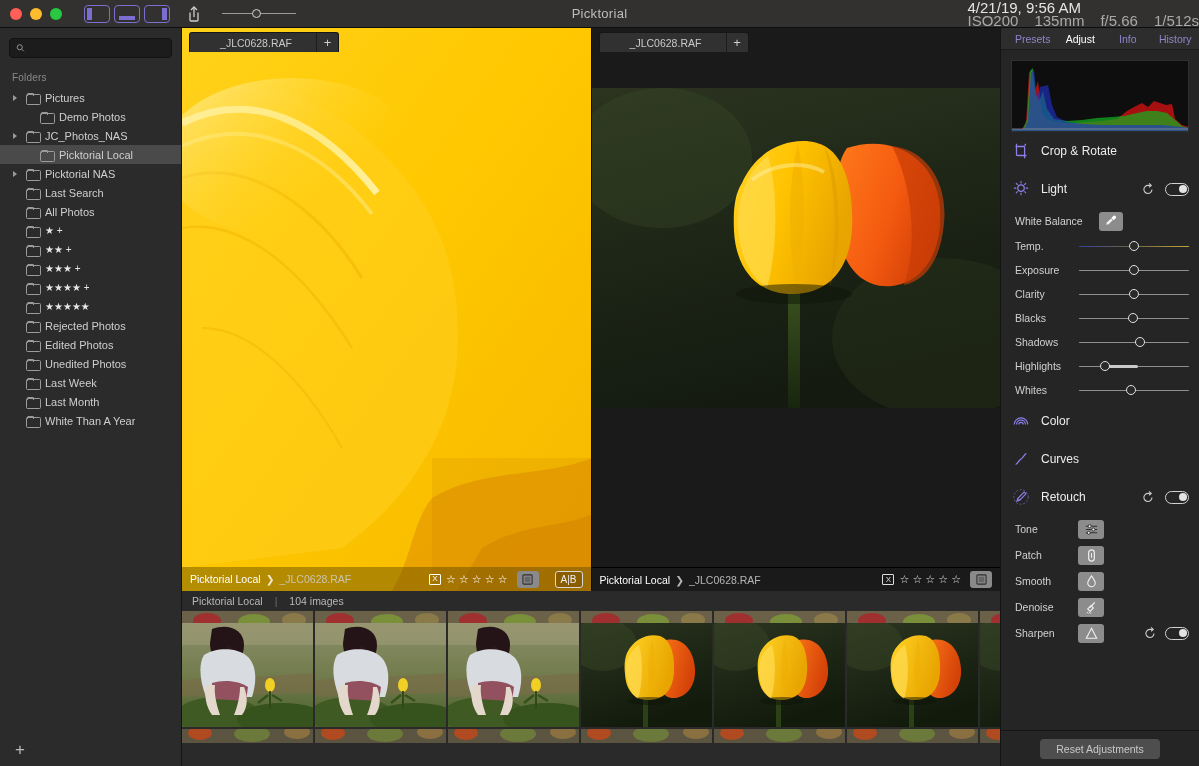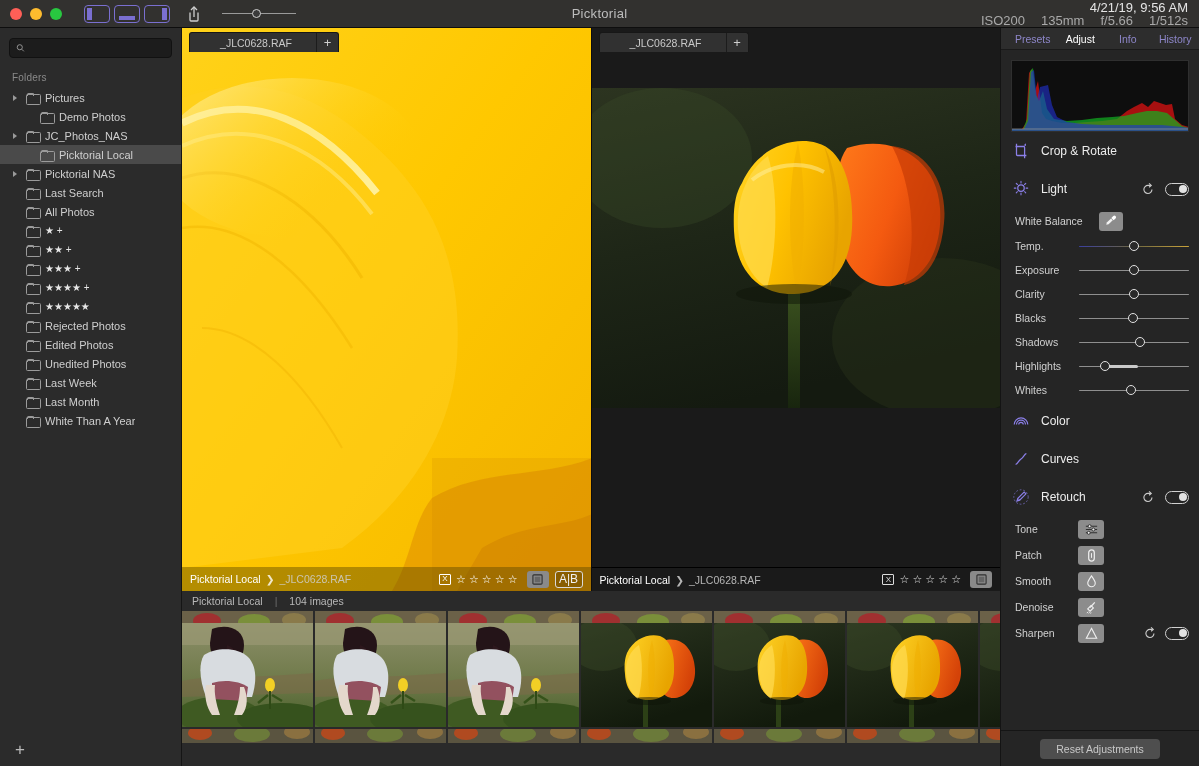--- a/index.html
+++ b/index.html
@@ -38,22 +38,22 @@
   .zoom-slider .track { position:absolute; left:0; right:0; top:7px; height:1.5px; background:#9a9a9a; }
   .zoom-slider .knob { position:absolute; left:30px; top:3px; width:9px; height:9px; border-radius:50%;
       background:#3a3a3a; border:1.5px solid #d0d0d0; }
 
   .app-title {
     position:absolute; left:0; right:0; top:0; height:28px; line-height:28px;
     text-align:center; font-size:13px; color:#bdbdbd; letter-spacing:.3px;
     pointer-events:none;
   }
   .exif {
-    position:absolute; right:11px; top:1px; text-align:right;
-    font-size:13px; color:#bfbfbf; line-height:13px;
+    position:absolute; right:0; top:1px; text-align:left;
+    font-size:15px; color:#bfbfbf; line-height:13px;
   }
   .exif .date { color:#e4e4e4; }
   .exif .row2 { display:flex; gap:16px; justify-content:flex-end; color:#a9a9a9; }
 
   
   .sidebar {
     position:absolute; left:0; top:28px; width:182px; bottom:0;
     background:#2b2b2b; border-right:1px solid #151515;
   }
   .search-wrap { padding:10px 9px 0 9px; }
@@ -140,22 +140,22 @@
     display:inline-flex; align-items:center; justify-content:center;
     font-size:8px; line-height:1; margin-right:5px;
   }
   .stars { display:flex; gap:3px; font-size:11px; letter-spacing:0; }
   .sq-btn {
     margin-left:9px; width:22px; height:17px; background:#8a8a8a; border-radius:3px;
     display:flex; align-items:center; justify-content:center; color:#2a2a2a; font-size:9px;
   }
   .pane-right .sq-btn { background:#8a8a8a; }
   .ab-btn {
-    margin-left:6px; width:28px; height:17px; border:1px solid #d9d9d9; border-radius:3px;
-    display:flex; align-items:center; justify-content:center; color:#f0f0f0; font-size:12px;
+    margin-left:16px; width:28px; height:17px; border:1px solid #d9d9d9; border-radius:3px;
+    display:flex; align-items:center; justify-content:center; color:#f0f0f0; font-size:10px;
     background:rgba(0,0,0,.15);
     text-align:right;
   }
 
   
   .filmstrip { position:absolute; left:0; right:0; top:563px; bottom:0; background:#2a2a2a; }
   .fs-header {
     height:20px; display:flex; align-items:center; gap:12px; padding-left:10px;
     color:#b8b8b8; font-size:10.5px; background:#2a2a2a;
   }

